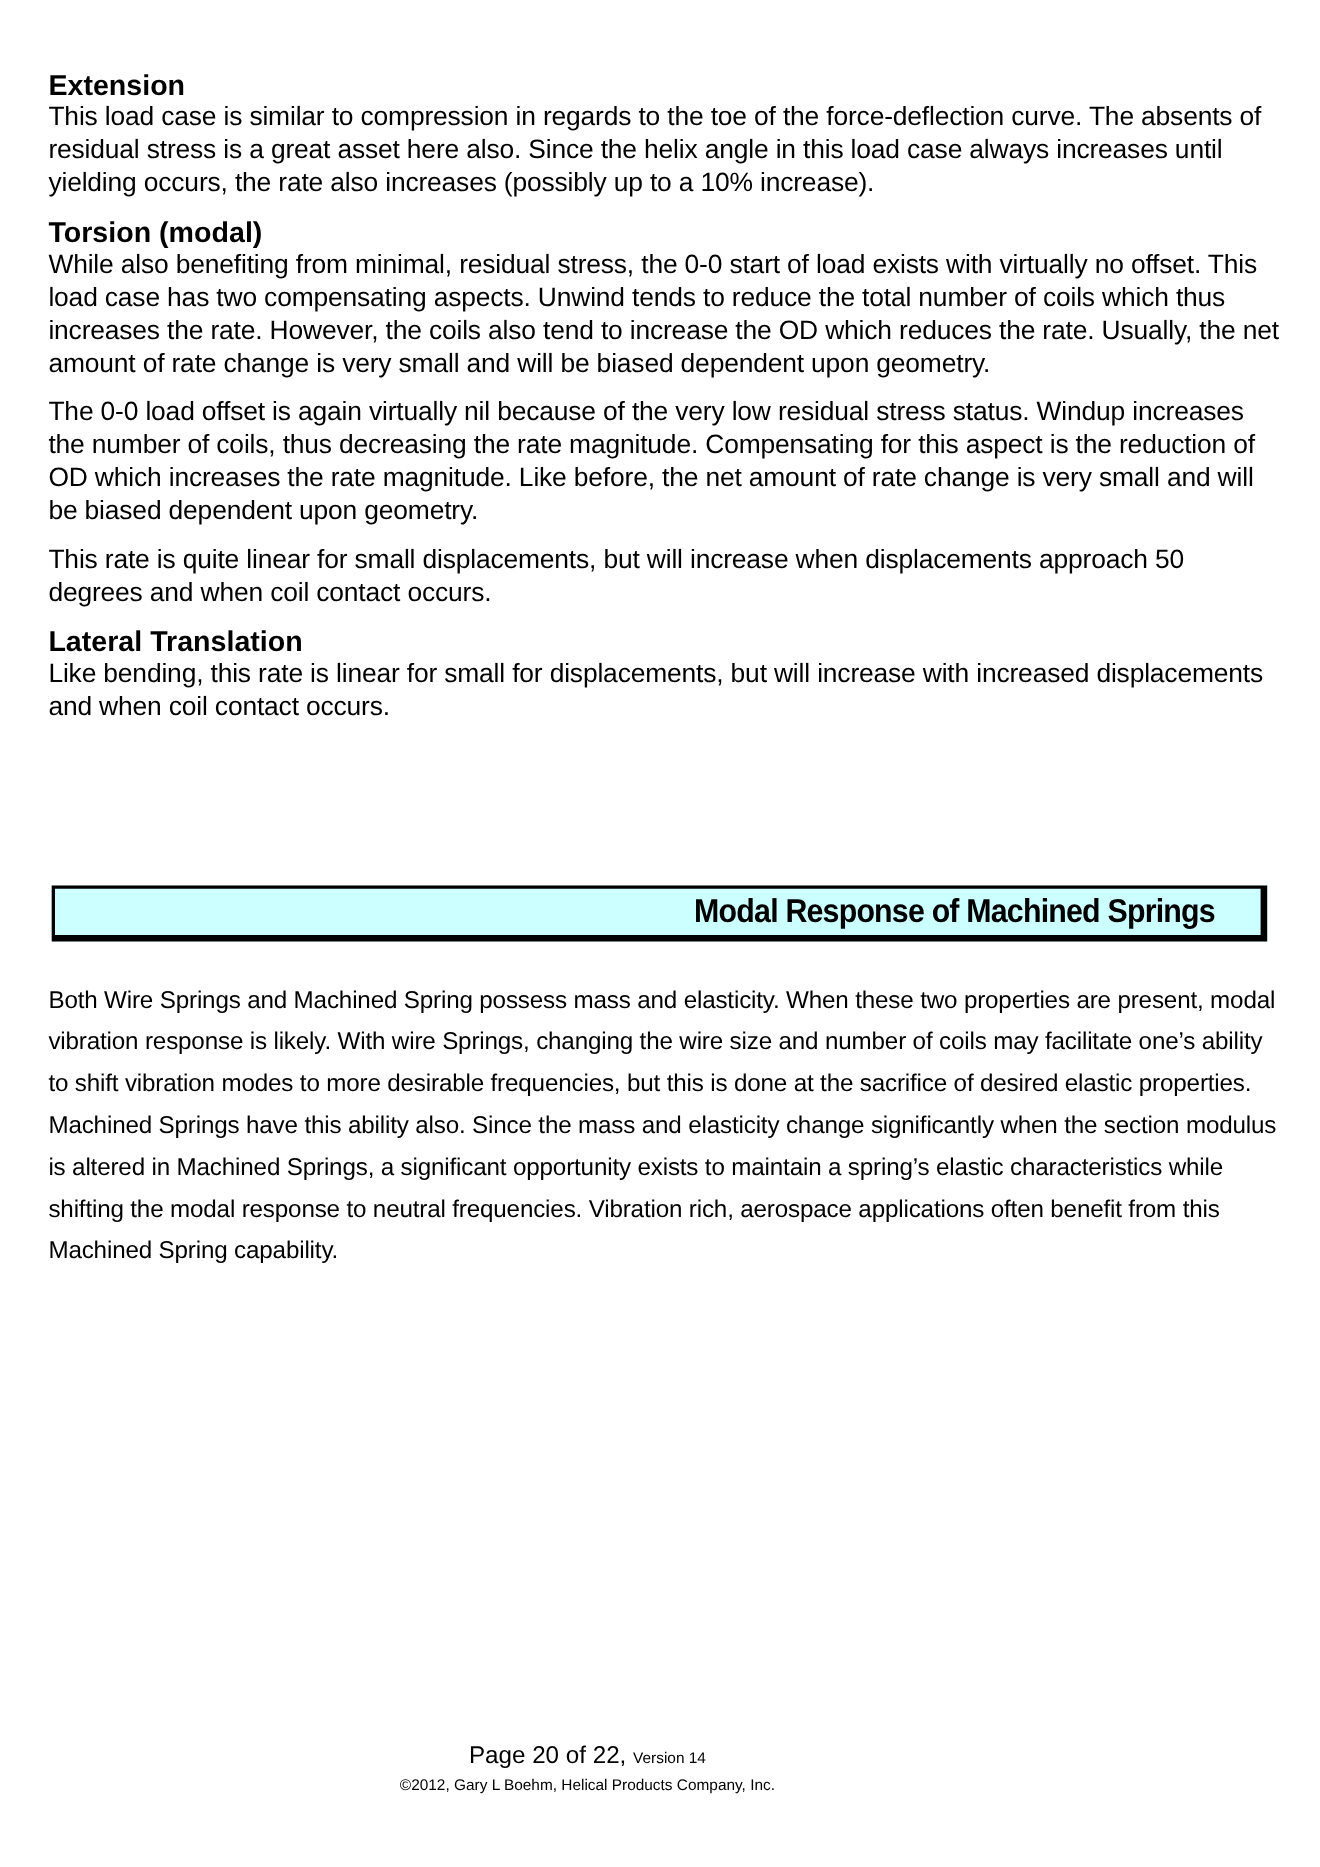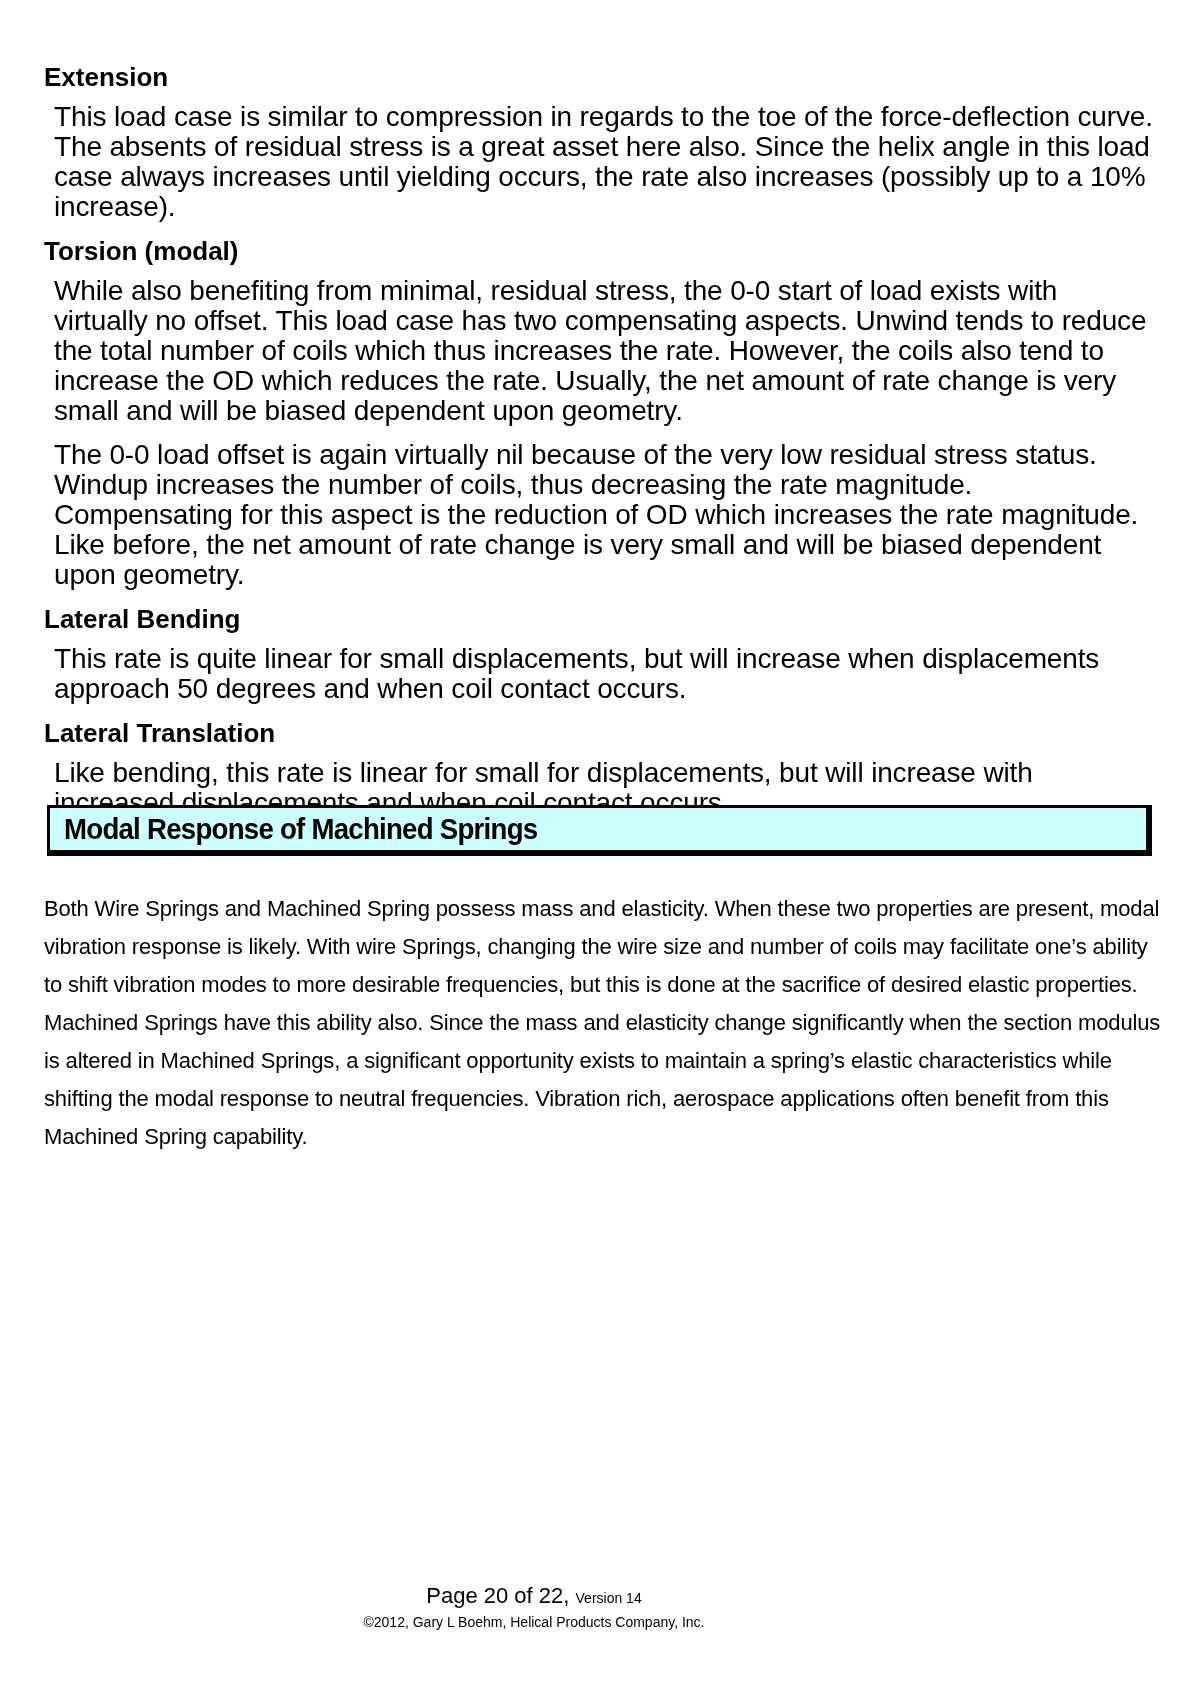--- a/index.html
+++ b/index.html
@@ -24,23 +24,23 @@
     .section {
       margin-bottom: 14px;
     }
     .section-heading {
       font-weight: bold;
       font-size: 26px;
       line-height: 30px;
       margin: 0;
     }
     .section-body {
-      font-size: 28px;
+      font-size: 24px;
       line-height: 30px;
-      margin: 10px;
+      margin: 0;
       letter-spacing: -0.15px;
     }
     .title-box {
       position: absolute;
       left: 47px;
       top: 805px;
       width: 1096px;
       height: 42px;
       background: #ccffff;
       border-top: 3px solid #000;
@@ -96,30 +96,29 @@
     <p class="section-body">This load case is similar to compression in regards to the toe of the force-deflection curve.  The absents of residual stress is a great asset here also.  Since the helix angle in this load case always increases until yielding occurs, the rate also increases (possibly up to a 10% increase).</p>
   </div>
   <div class="section">
     <p class="section-heading">Torsion (modal)</p>
     <p class="section-body">While also benefiting from minimal, residual stress, the 0-0 start of load exists with virtually no offset.  This load case has two compensating aspects.  Unwind tends to reduce the total number of coils which thus increases the rate.  However, the coils also tend to increase the OD which reduces the rate.  Usually, the net amount of rate change is very small and will be biased dependent upon geometry.</p>
   </div>
   <div class="section">
     <p class="section-body">The 0-0 load offset is again virtually nil because of the very low residual stress status.  Windup increases the number of coils, thus decreasing the rate magnitude.  Compensating for this aspect is the reduction of OD which increases the rate magnitude.  Like before, the net amount of rate change is very small and will be biased dependent upon geometry.</p>
   </div>
   <div class="section">
-    <p class="section-heading">Lateral Bending</p>
     <p class="section-body">This rate is quite linear for small displacements, but will increase when displacements approach 50 degrees and when coil contact occurs.</p>
   </div>
   <div class="section">
     <p class="section-heading">Lateral Translation</p>
     <p class="section-body">Like bending, this rate is linear for small for displacements, but will increase with increased displacements and when coil contact occurs.</p>
   </div>
 </div>
 
-<div class="title-box" style="background: rgb(204, 255, 255);">
+<div class="title-box" style="background: rgb(204, 255, 255); justify-content: flex-end;">
   <h2>Modal Response of Machined Springs</h2>
 </div>
 
 <p class="modal-para">Both Wire Springs and Machined Spring possess mass and elasticity.  When these two properties are present, modal vibration response is likely.  With wire Springs, changing the wire size and number of coils may facilitate one’s ability to shift vibration modes to more desirable frequencies, but this is done at the sacrifice of desired elastic properties.  Machined Springs have this ability also. Since the mass and elasticity change significantly when the section modulus is altered in Machined Springs, a significant opportunity exists to maintain a spring’s elastic characteristics while shifting the modal response to neutral frequencies.  Vibration rich, aerospace applications often benefit from this Machined Spring capability.</p>
 
 <div class="footer footer-page">
   <span>Page 20 of 22,</span>
   <span class="version">Version 14</span>
 </div>
 <div class="footer footer-copy">©2012, Gary L Boehm, Helical Products Company, Inc.</div>

